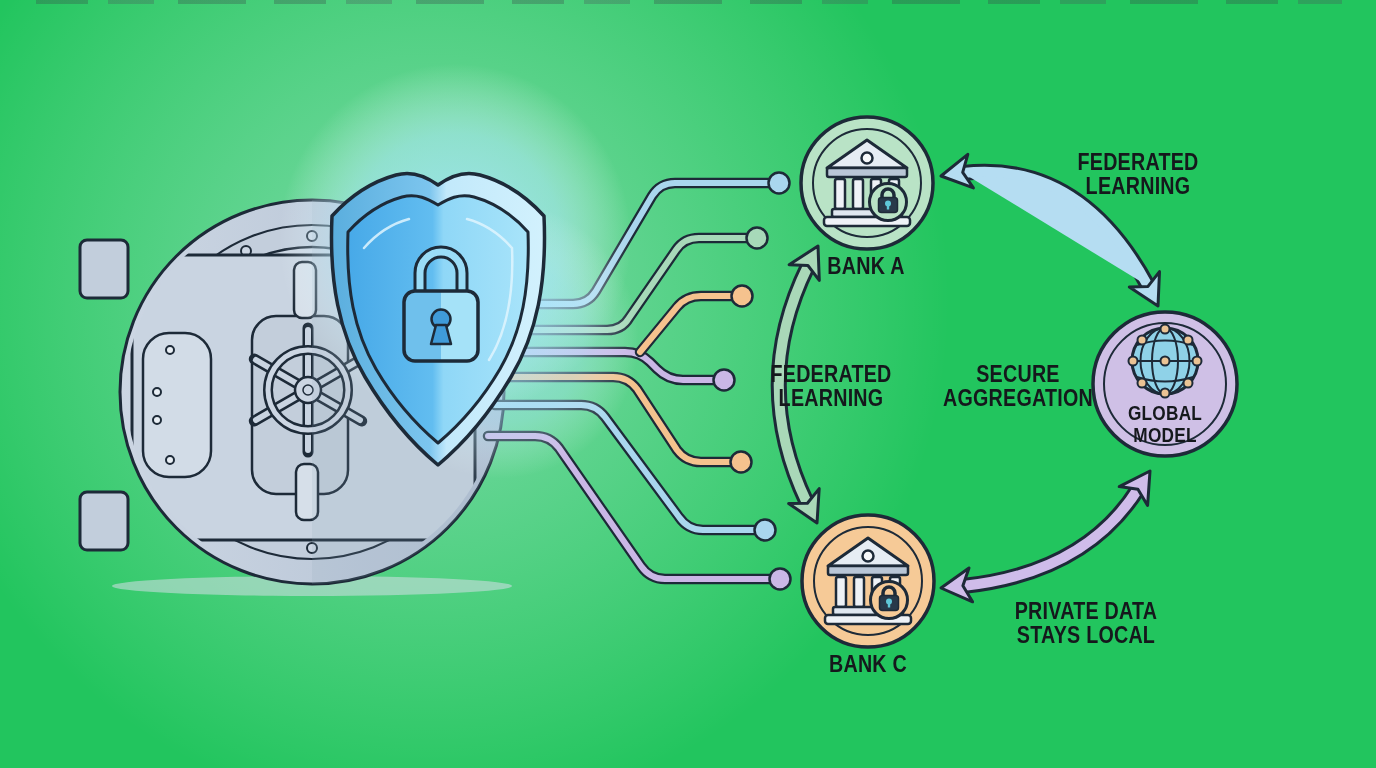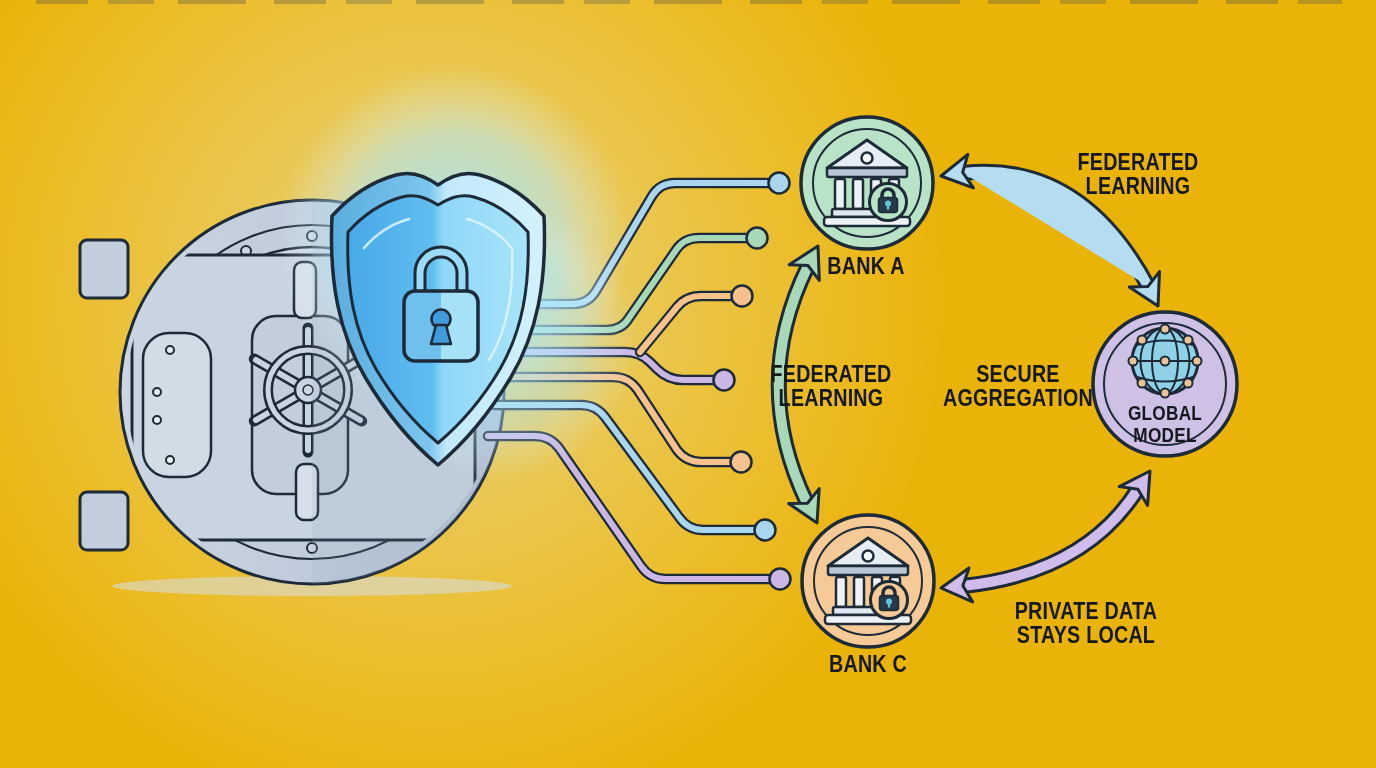--- a/index.html
+++ b/index.html
@@ -1,16 +1,16 @@
 <!DOCTYPE html>
 <html style="--outline: #1d2a38; --text: #15181c; --line-blue: #a9d6ee; --line-green: #a7d9b9; --line-orange: #f5c28e; --line-purple: #cab7e6; --arrow-blue: #b5ddf2; --arrow-green: #a9d8b8; --arrow-purple: #cfbcea; --node-bank-a: #b9e3c6; --node-bank-c: #f6ca97; --node-global: #cfc0e6; --vault-body: #c6d1df; --shield-light: #bfe9fa; --shield-dark: #58aee4;"><head>
 <meta charset="utf-8">
 <style>
   html,body{margin:0;padding:0;background:#ffffff;}
-  #stage{position:relative;width:1376px;height:768px;overflow:hidden;background:#eab308;
+  #stage{position:relative;width:1376px;height:768px;overflow:hidden;background:#22c55e;
          font-family:"Liberation Sans",sans-serif;}
   #stage svg{position:absolute;left:0;top:0;}
   
   .artifact{position:absolute;top:0;left:36px;width:1306px;height:4px;opacity:.30;
     background:repeating-linear-gradient(90deg,#3a3f46 0 52px,transparent 52px 72px,
       #4a5058 72px 118px,transparent 118px 142px,#3a3f46 142px 210px,transparent 210px 238px);}
   
   .lbl{position:absolute;text-align:center;color:var(--text,#15181c);
     font:700 24px/24px "Liberation Sans",sans-serif;letter-spacing:.3px;white-space:nowrap;
     transform:translateX(-50%) scaleX(.82);transform-origin:center top;}

